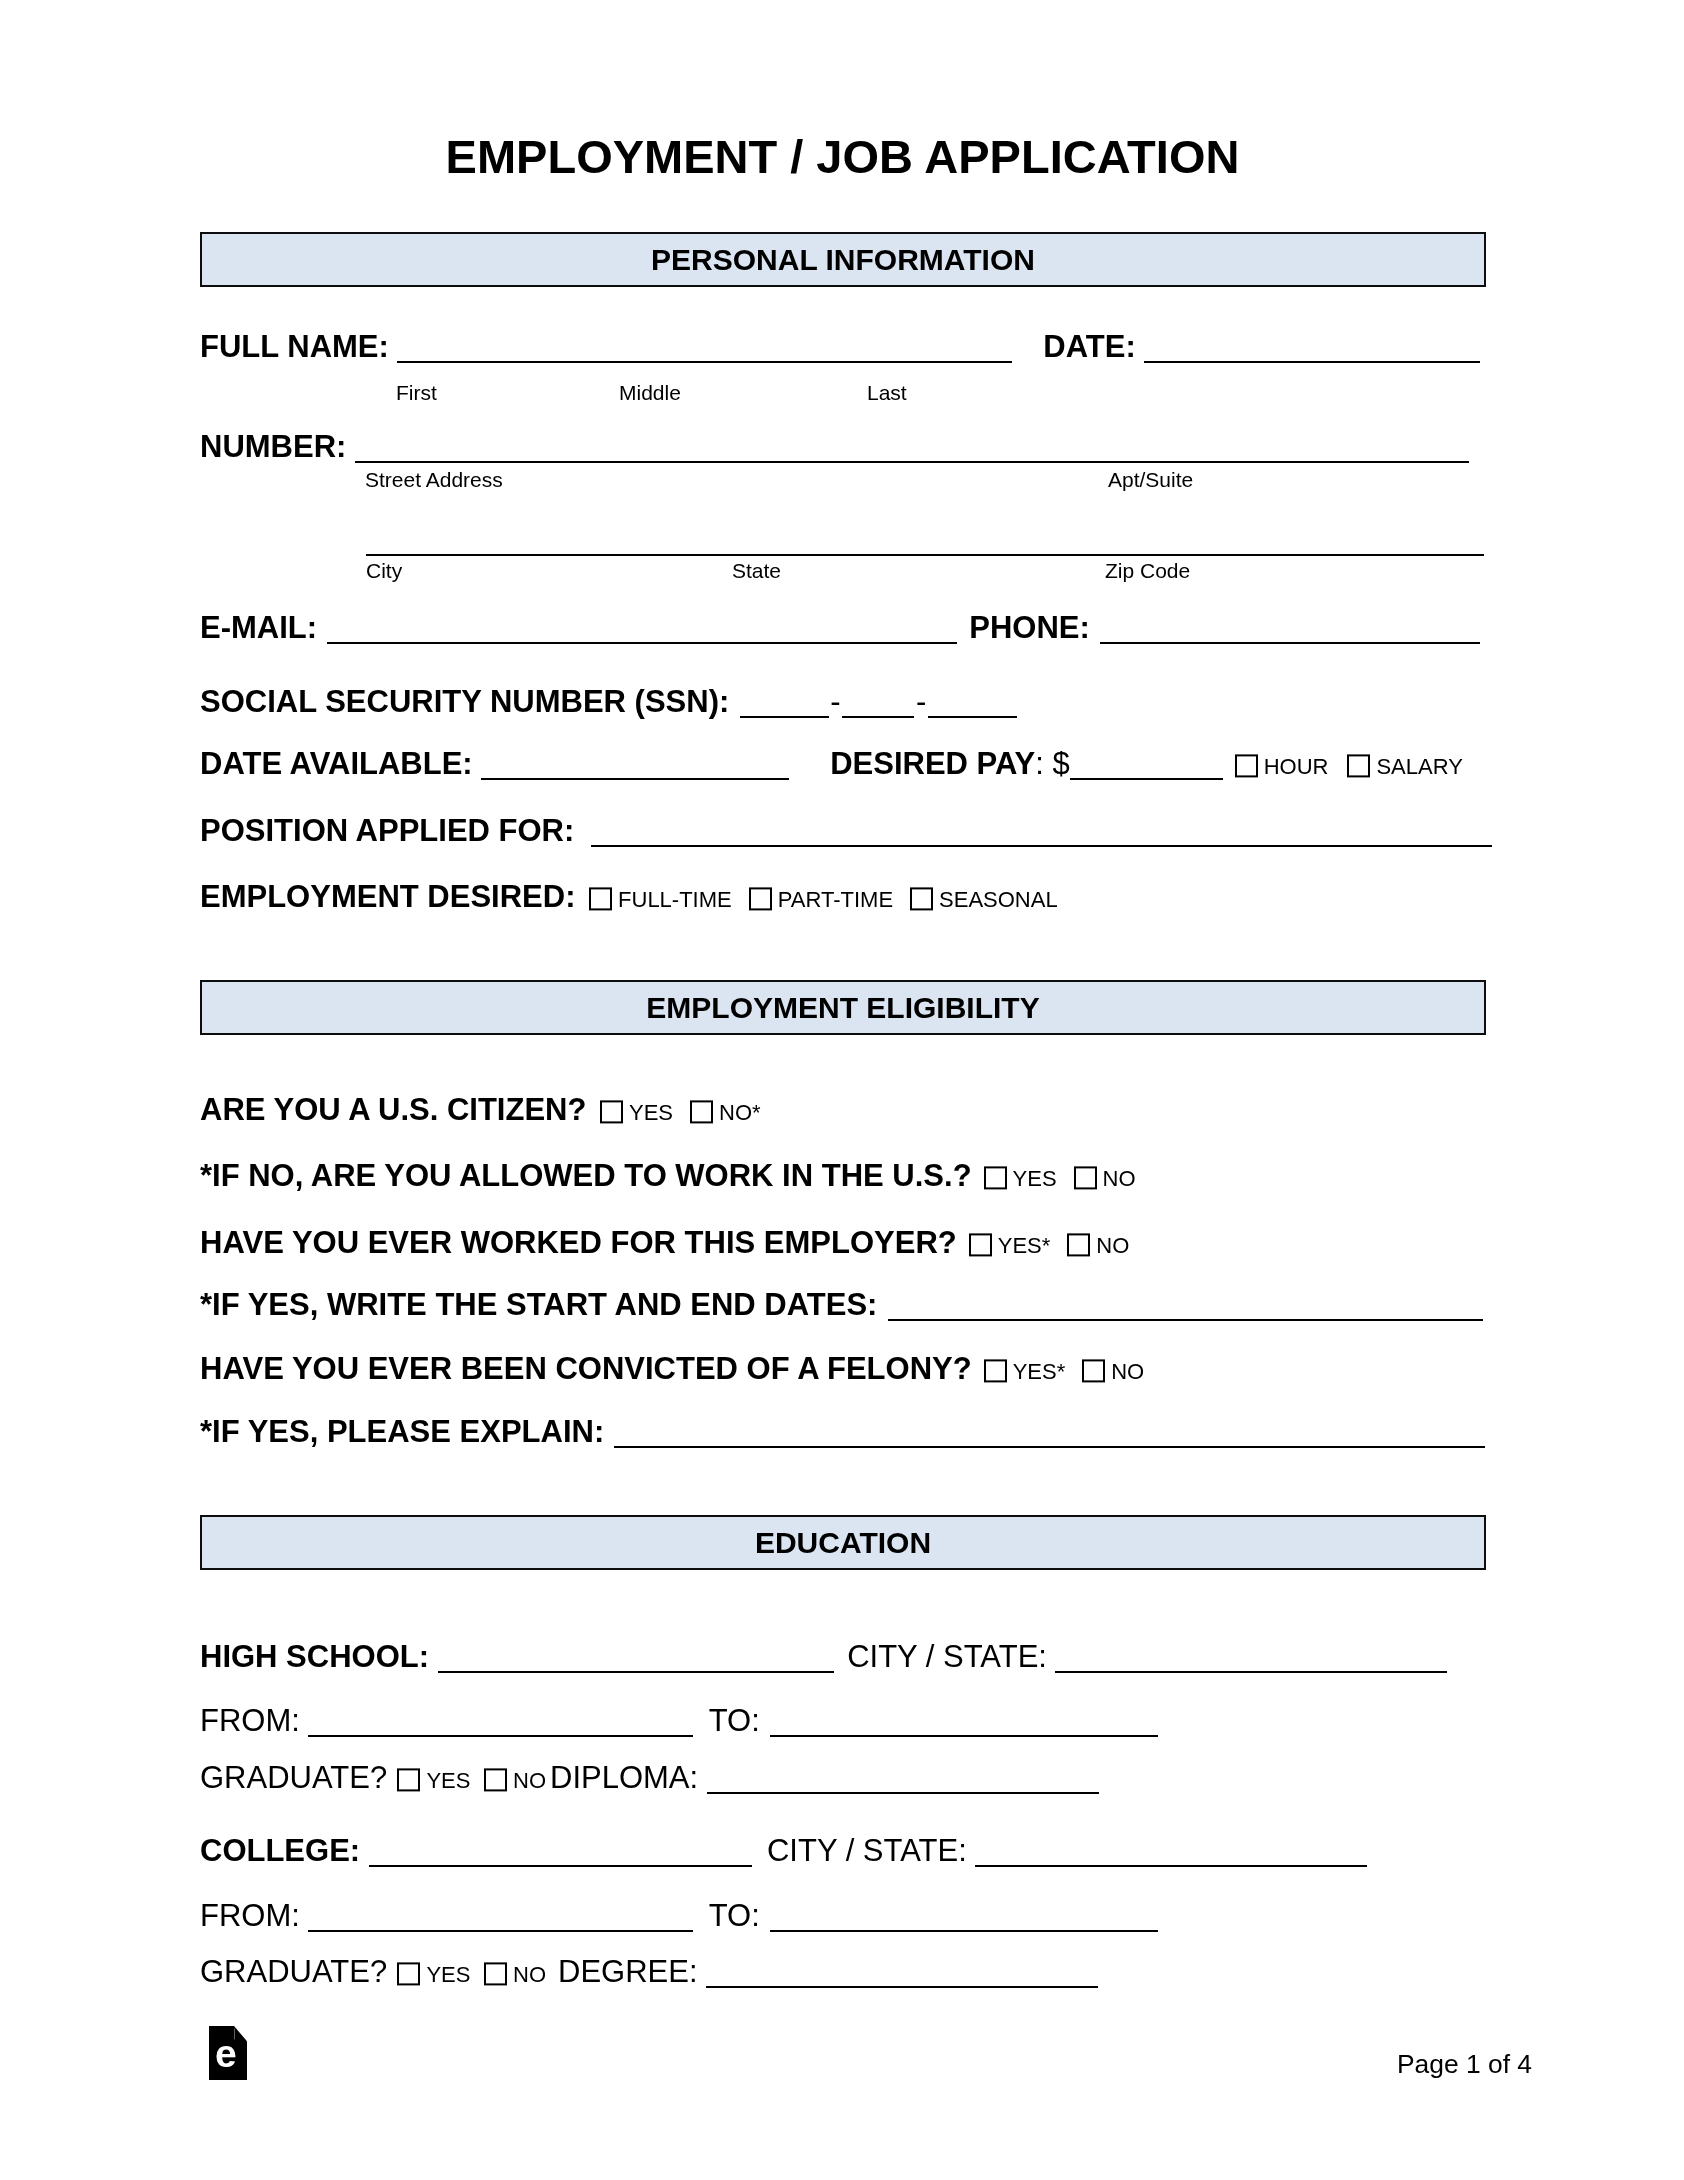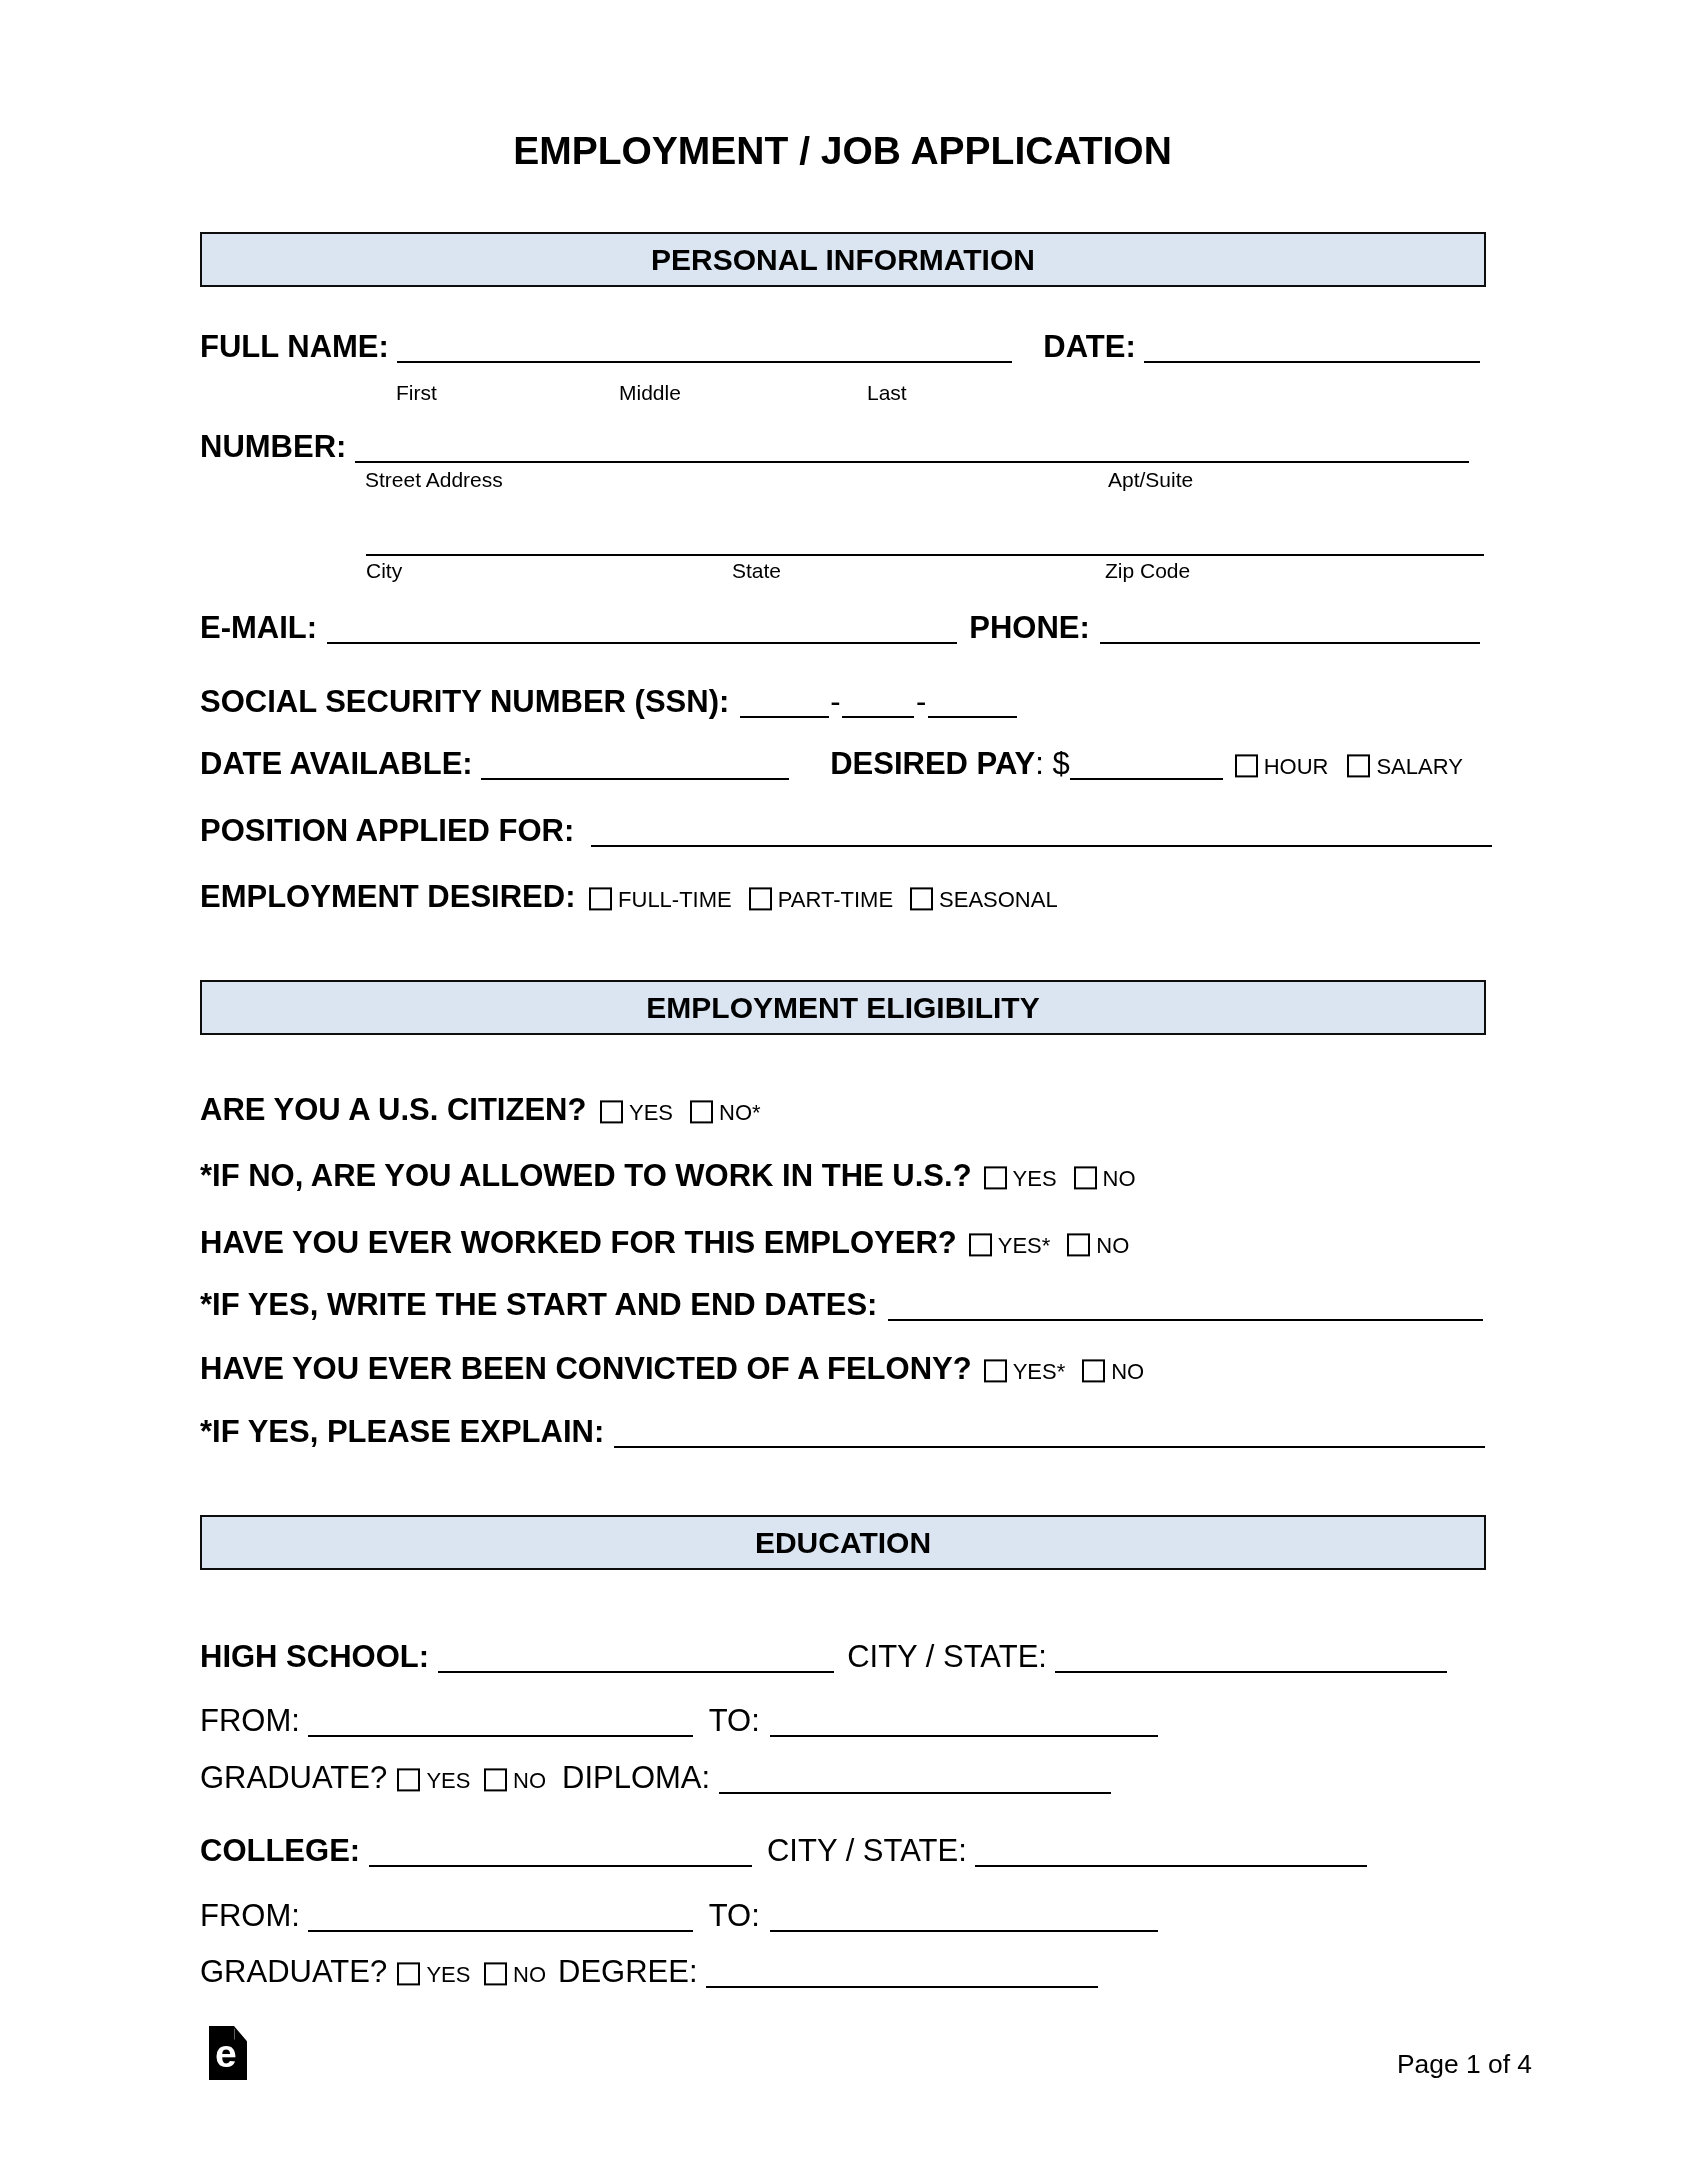--- a/index.html
+++ b/index.html
@@ -2,21 +2,21 @@
 <html style="font-size:13.6px"><head>
 <meta charset="utf-8">
 <style>
   html,body { margin:0; padding:0; background:#ffffff; }
   .page {
     position:relative; width:1685px; height:2181px; background:#ffffff;
     font-family:"Liberation Sans", sans-serif; color:#000; overflow:hidden;
   }
   .title {
     position:absolute; top:129px; left:0; width:100%;
-    text-align:center; font-weight:700; font-size:39px; letter-spacing:0px;
+    text-align:center; font-weight:700; font-size:47px; letter-spacing:0px;
   }
   .hdr {
     position:absolute; left:200px; width:1286px; height:55px;
     background:#dbe5f1; border:2.6px solid #0d0d0d; box-sizing:border-box;
     display:flex; align-items:center; justify-content:center;
     font-weight:700; font-size:30px;
   }
   .row {
     position:absolute; left:200px; width:1286px;
     white-space:nowrap; font-size:31px; line-height:1.05;
@@ -134,21 +134,21 @@
 
   <div class="row" style="top:1641px">
     <span class="b">HIGH SCHOOL:</span><span class="ul" style="width:396px;margin-left:8.5px"></span><span class="r" style="margin-left:13.6px">CITY / STATE:</span><span class="ul" style="width:392px;margin-left:8.5px"></span>
   </div>
 
   <div class="row" style="top:1705px">
     <span class="r">FROM:</span><span class="ul" style="width:385px;margin-left:8.5px"></span><span class="r" style="margin-left:15.3px">TO:</span><span class="ul" style="width:388px;margin-left:10.2px"></span>
   </div>
 
   <div class="row" style="top:1762px">
-    <span class="r">GRADUATE?</span><span class="cb" style="margin-left:10.2px"></span><span class="s">YES</span><span class="cb" style="margin-left:13.6px"></span><span class="s">NO</span><span class="r" style="margin-left:16px">DIPLOMA:</span><span class="ul" style="width:392px;margin-left:8.5px"></span>
+    <span class="r">GRADUATE?</span><span class="cb" style="margin-left:10.2px"></span><span class="s">YES</span><span class="cb" style="margin-left:13.6px"></span><span class="s">NO</span><span class="r" style="margin-left:4px">DIPLOMA:</span><span class="ul" style="width:392px;margin-left:8.5px"></span>
   </div>
 
   <div class="row" style="top:1835px">
     <span class="b">COLLEGE:</span><span class="ul" style="width:383px;margin-left:8.5px"></span><span class="r" style="margin-left:15.3px">CITY / STATE:</span><span class="ul" style="width:392px;margin-left:8.5px"></span>
   </div>
 
   <div class="row" style="top:1900px">
     <span class="r">FROM:</span><span class="ul" style="width:385px;margin-left:8.5px"></span><span class="r" style="margin-left:15.3px">TO:</span><span class="ul" style="width:388px;margin-left:10.2px"></span>
   </div>
 

